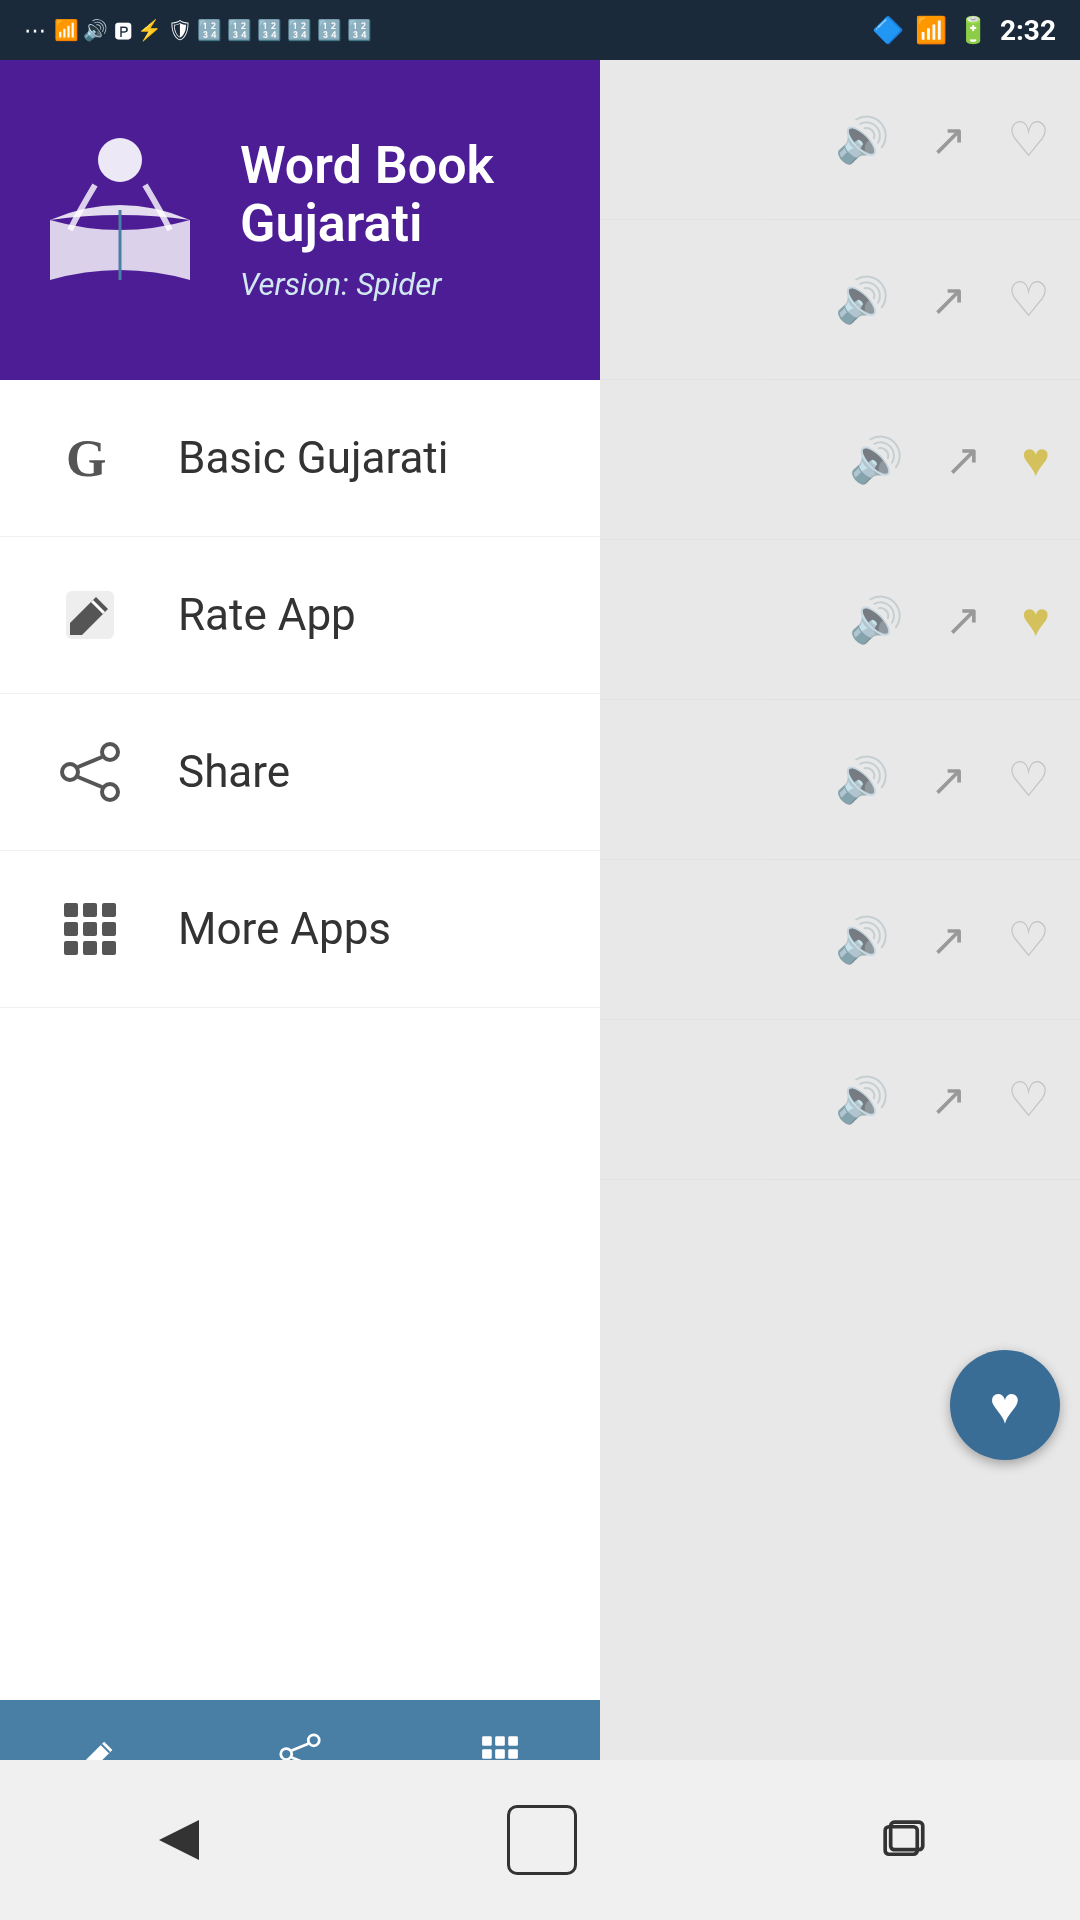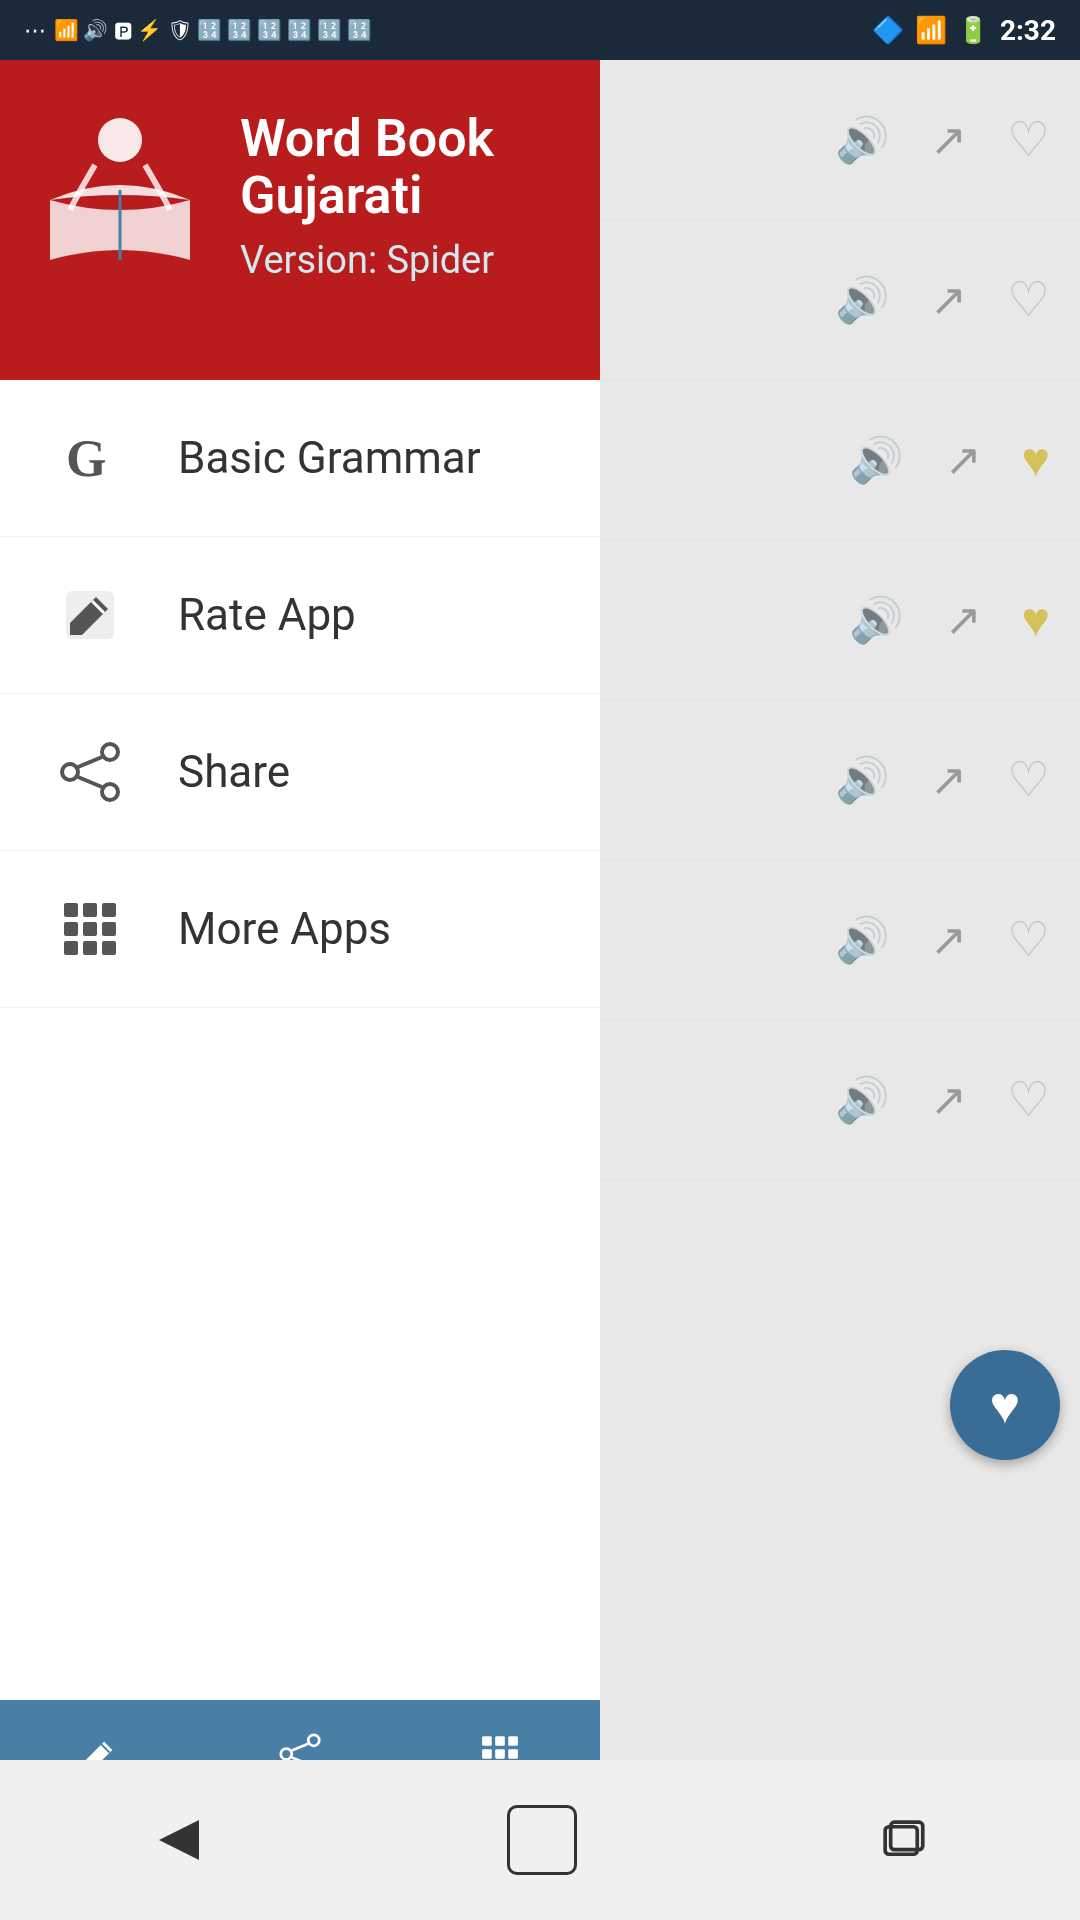--- a/index.html
+++ b/index.html
@@ -99,23 +99,24 @@
       width: 600px;
       height: 1800px;
       background: white;
       z-index: 50;
       display: flex;
       flex-direction: column;
     }
 
     
     .drawer-header {
-      background: #b91c1c;
+      background: #4c1d95;
       padding: 50px 40px 50px 40px;
       display: flex;
+      align-items: center;
       gap: 40px;
       min-height: 320px;
     }
 
     .app-logo {
       width: 160px;
       height: 180px;
       flex-shrink: 0;
     }
 
@@ -127,21 +128,22 @@
 
     .app-title {
       color: white;
       font-size: 52px;
       font-weight: 600;
       line-height: 1.1;
     }
 
     .app-version {
       color: #d0e8f0;
-      font-size: 38px;
+      font-size: 31px;
+      font-style: italic;
     }
 
     
     .drawer-menu {
       flex: 1;
       padding: 0;
     }
 
     .menu-item {
       display: flex;
@@ -333,21 +335,21 @@
   </div>
 
   <div class="drawer-menu">
 
     <div class="menu-item">
       <div class="menu-icon">
         <svg viewBox="0 0 64 64" fill="none" xmlns="http://www.w3.org/2000/svg">
           <text x="8" y="50" font-size="52" font-family="serif" font-weight="bold" fill="#555">G</text>
         </svg>
       </div>
-      <span class="menu-label">Basic Grammar</span>
+      <span class="menu-label">Basic Gujarati</span>
     </div>
 
     <div class="menu-item">
       <div class="menu-icon">
         <svg viewBox="0 0 64 64" fill="none" xmlns="http://www.w3.org/2000/svg">
 
           <rect x="8" y="8" width="48" height="48" rx="6" fill="#eee"></rect>
           <path d="M38 14 L50 26 L24 52 L12 52 L12 40 Z" fill="#555"></path>
           <path d="M34 18 L46 30" stroke="white" stroke-width="3"></path>
         </svg>

